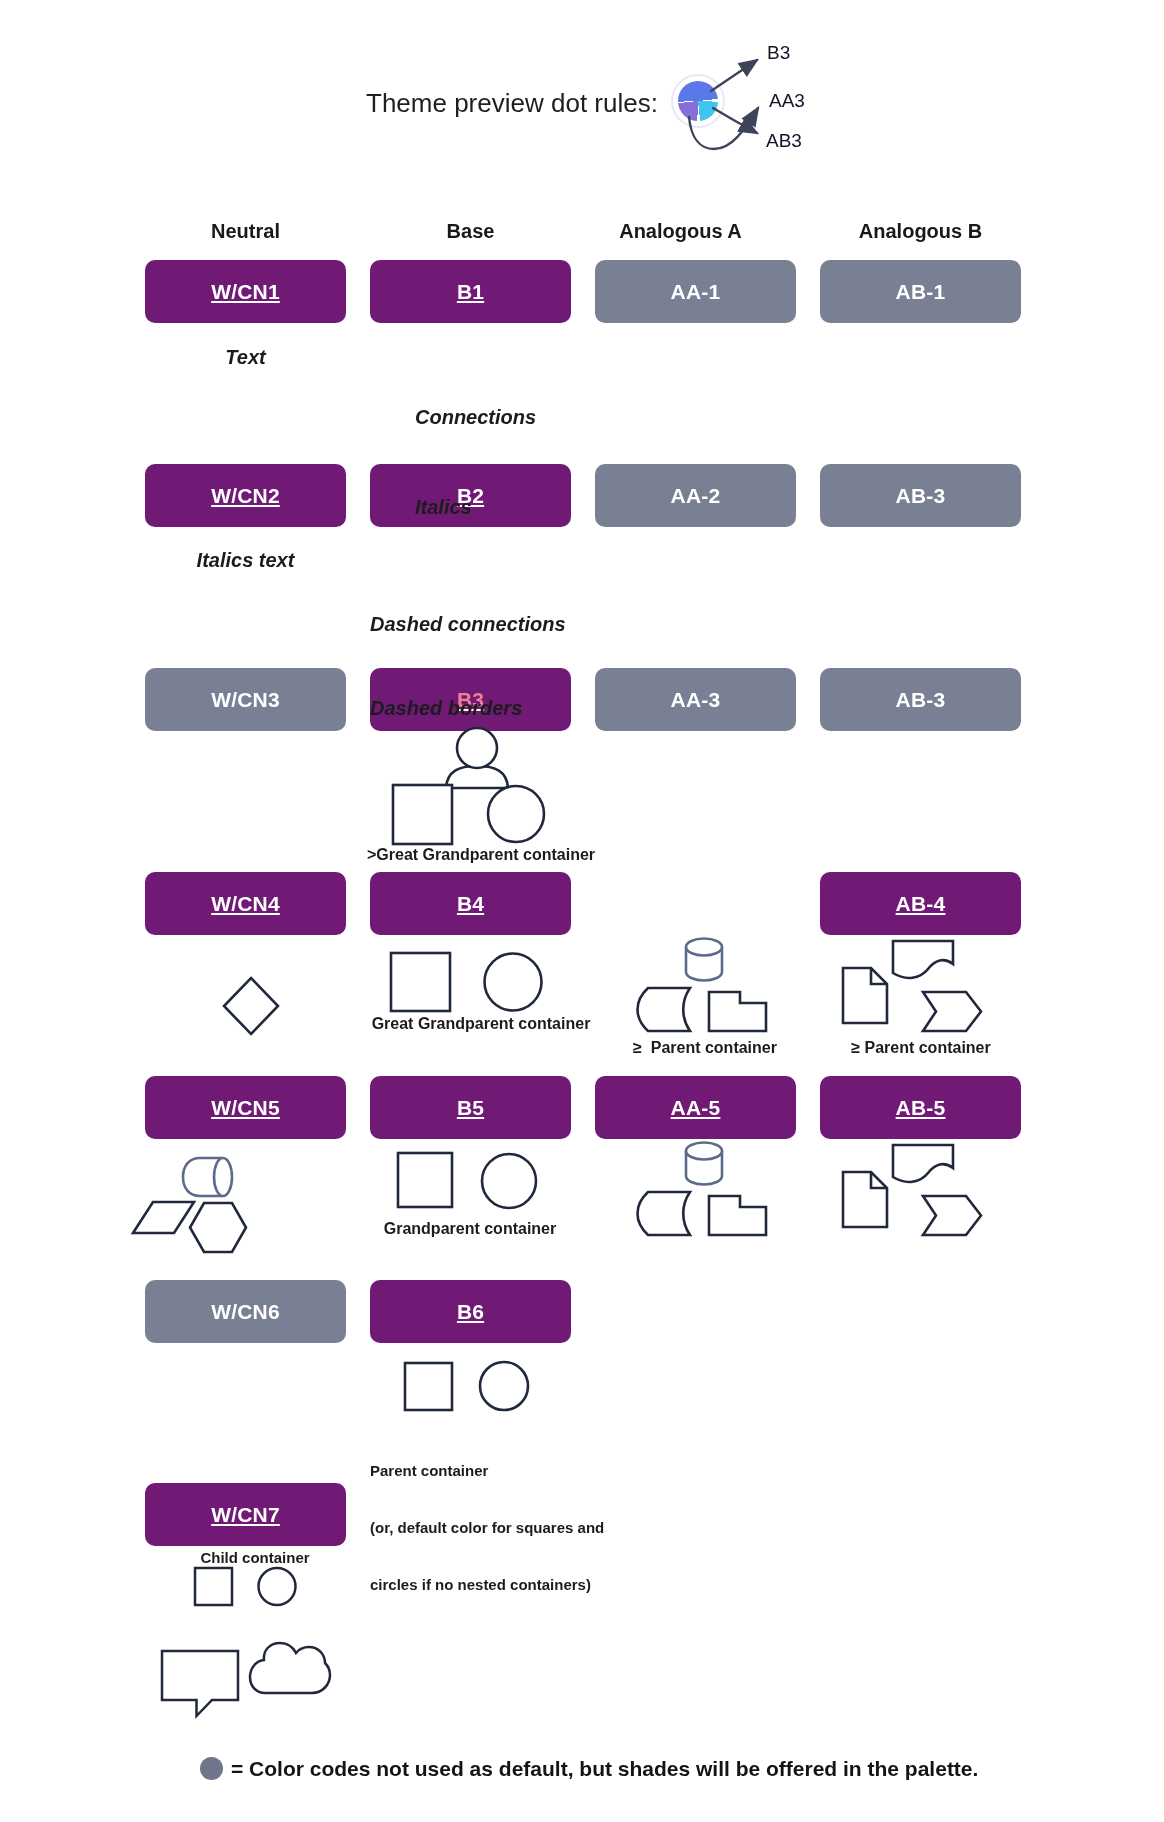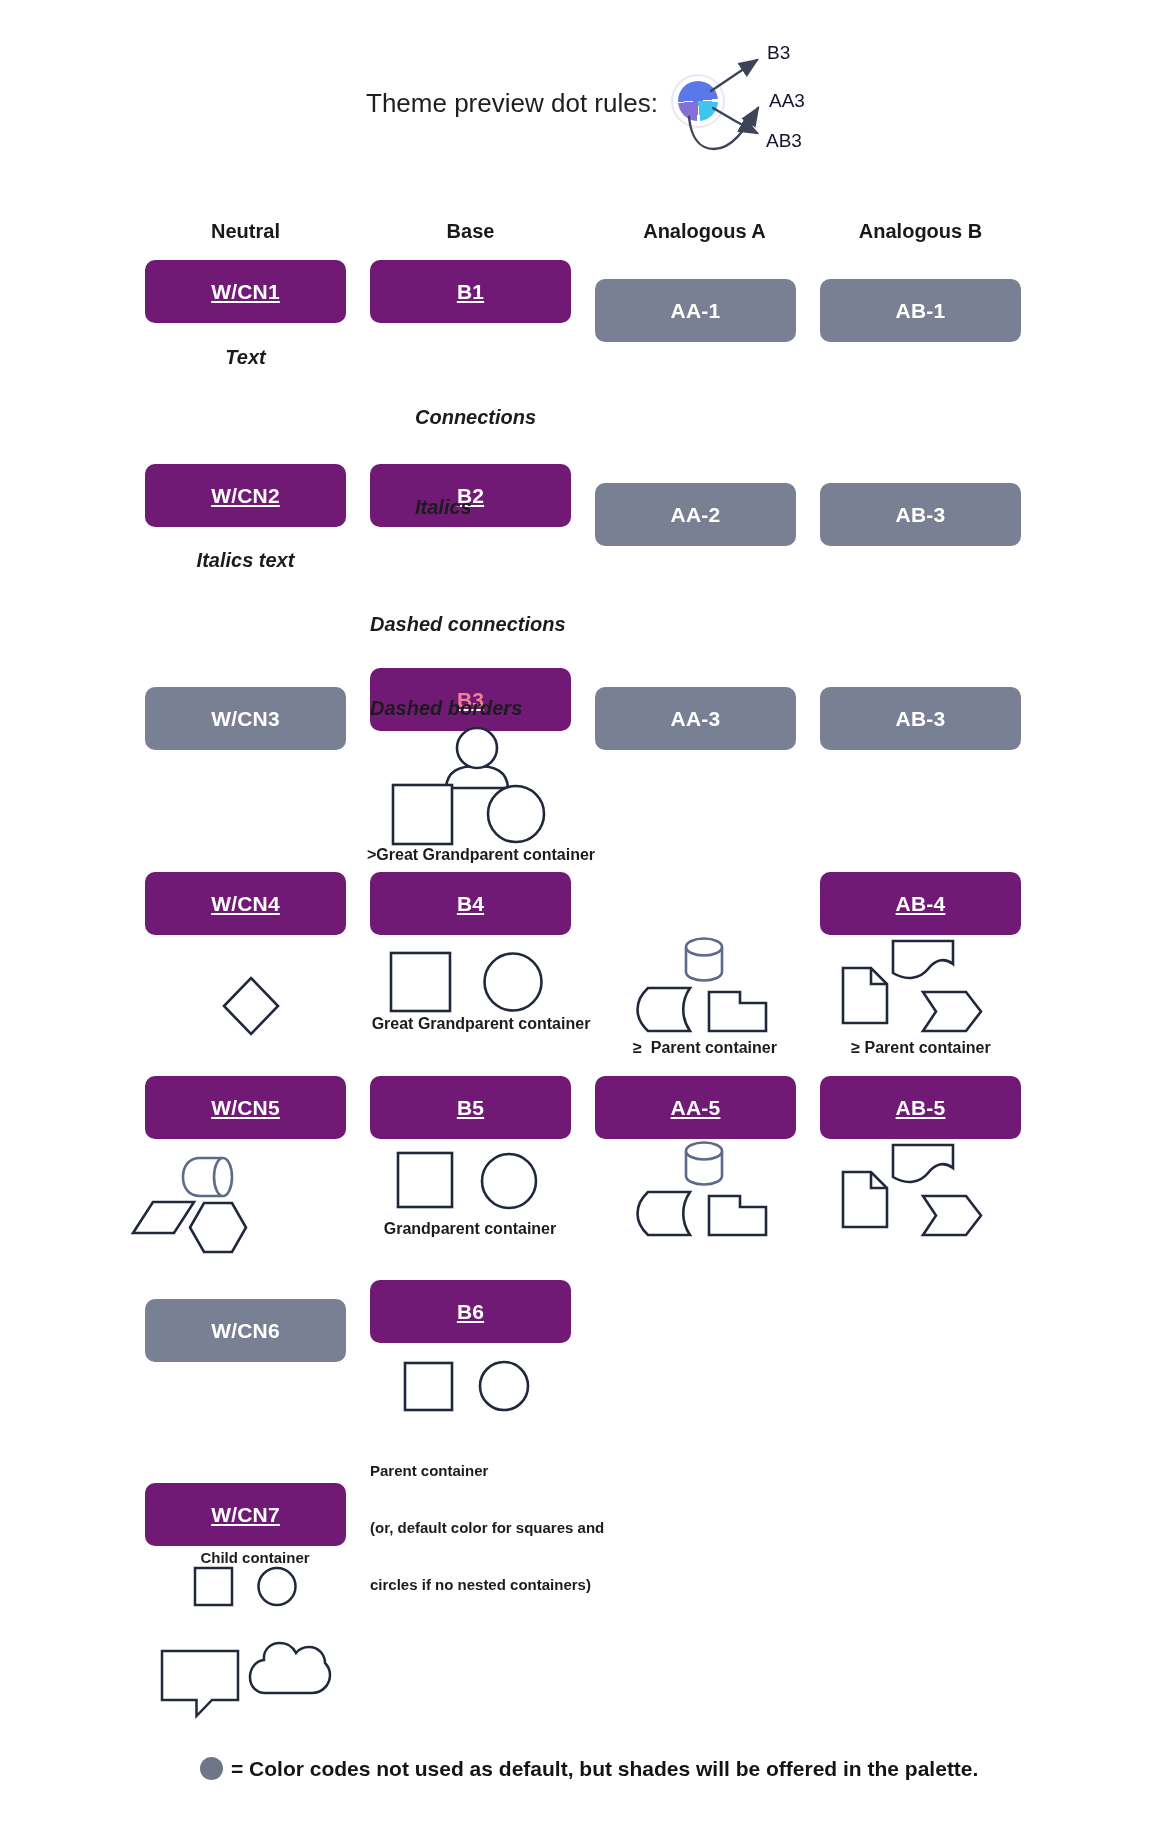--- a/index.html
+++ b/index.html
@@ -10,21 +10,21 @@
             box-sizing:border-box;display:flex;align-items:center;justify-content:center;}
   .dot{width:40px;height:40px;border-radius:50%;
        background:conic-gradient(from 268deg,#5b78e8 0deg 176deg,#ffffff 176deg 184deg,
                   #3fc5f0 184deg 266deg,#ffffff 266deg 274deg,#8570d9 274deg 356deg,#ffffff 356deg 360deg);}
   .dot-label{position:absolute;font-size:19px;font-weight:400;color:#14142b;white-space:nowrap;}
   .col-header{position:absolute;width:201px;text-align:center;font-size:20px;font-weight:700;
               line-height:24px;color:#191919;}
   .sw{position:absolute;width:201px;height:63px;border-radius:10px;display:flex;align-items:center;
       justify-content:center;font-size:21px;font-weight:700;color:#ffffff;letter-spacing:.2px;}
   .navy{background:#701a75;text-decoration:underline;}
-  .gray{background:#7a8094;margin-top:19px;}
+  .gray{background:#7a8094;}
   .pink{color:#ee8098;}
   .cap{position:absolute;font-weight:700;color:#1c1c1c;white-space:pre-wrap;}
   .cap-lg{font-size:20px;line-height:30px;font-style:italic;}
   .cap-md{font-size:15px;line-height:19px;}
   .cap-sm{font-size:16px;line-height:18px;}
   .center{text-align:center;}
   .italic{font-style:italic;}
   .shapes{position:absolute;left:0;top:0;pointer-events:none;}
   .footer-dot{position:absolute;width:23px;height:23px;border-radius:50%;background:#70768a;}
   .footer-text{position:absolute;font-size:21px;font-weight:700;line-height:24px;color:#141414;white-space:nowrap;}
@@ -39,21 +39,21 @@
   <div class="dot-ring" style="left:671px;top:74px">
     <div class="dot"></div>
   </div>
 
   <div class="dot-label" style="left:767px;top:42px">B3</div>
   <div class="dot-label" style="left:769px;top:90px">AA3</div>
   <div class="dot-label" style="left:766px;top:130px">AB3</div>
 
   <div class="col-header" style="left:145px;top:219px">Neutral</div>
   <div class="col-header" style="left:370px;top:219px">Base</div>
-  <div class="col-header" style="left:604px;top:219px">Analogous A</div>
+  <div class="col-header" style="left:580px;top:219px">Analogous A</div>
   <div class="col-header" style="left:820px;top:219px">Analogous B</div>
 
   <div class="sw navy" style="left:145px;top:260px">
       <span>W/CN1</span>
     </div>
   <div class="sw navy" style="left:370px;top:260px">
       <span>B1</span>
     </div>
   <div class="sw gray" style="left:595px;top:260px">
       <span>AA-1</span>

